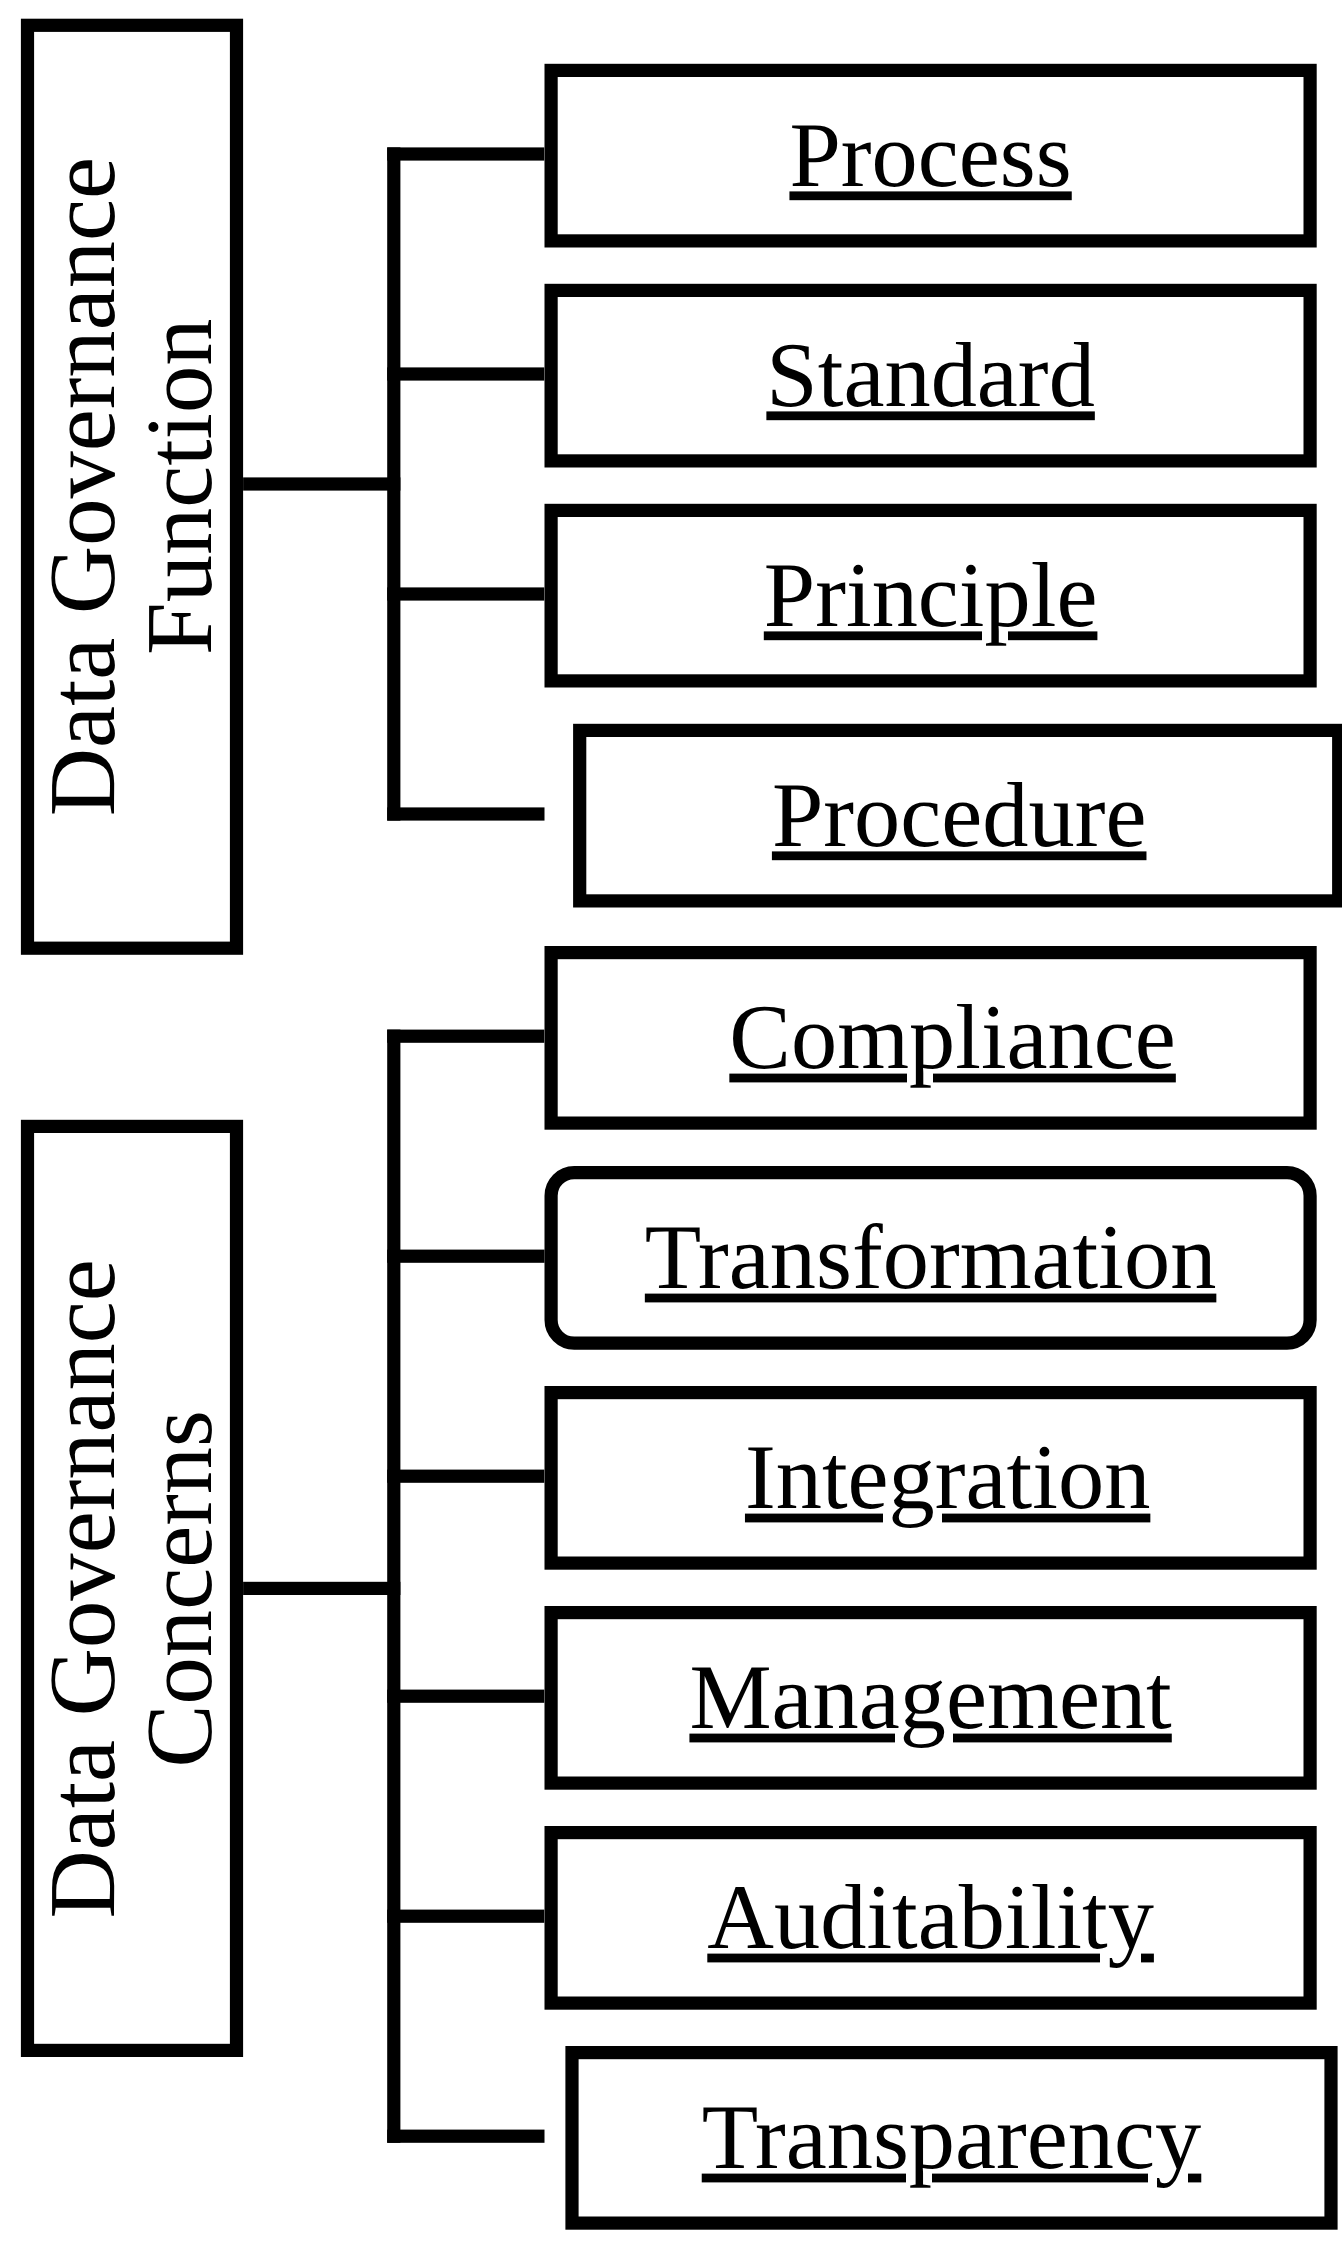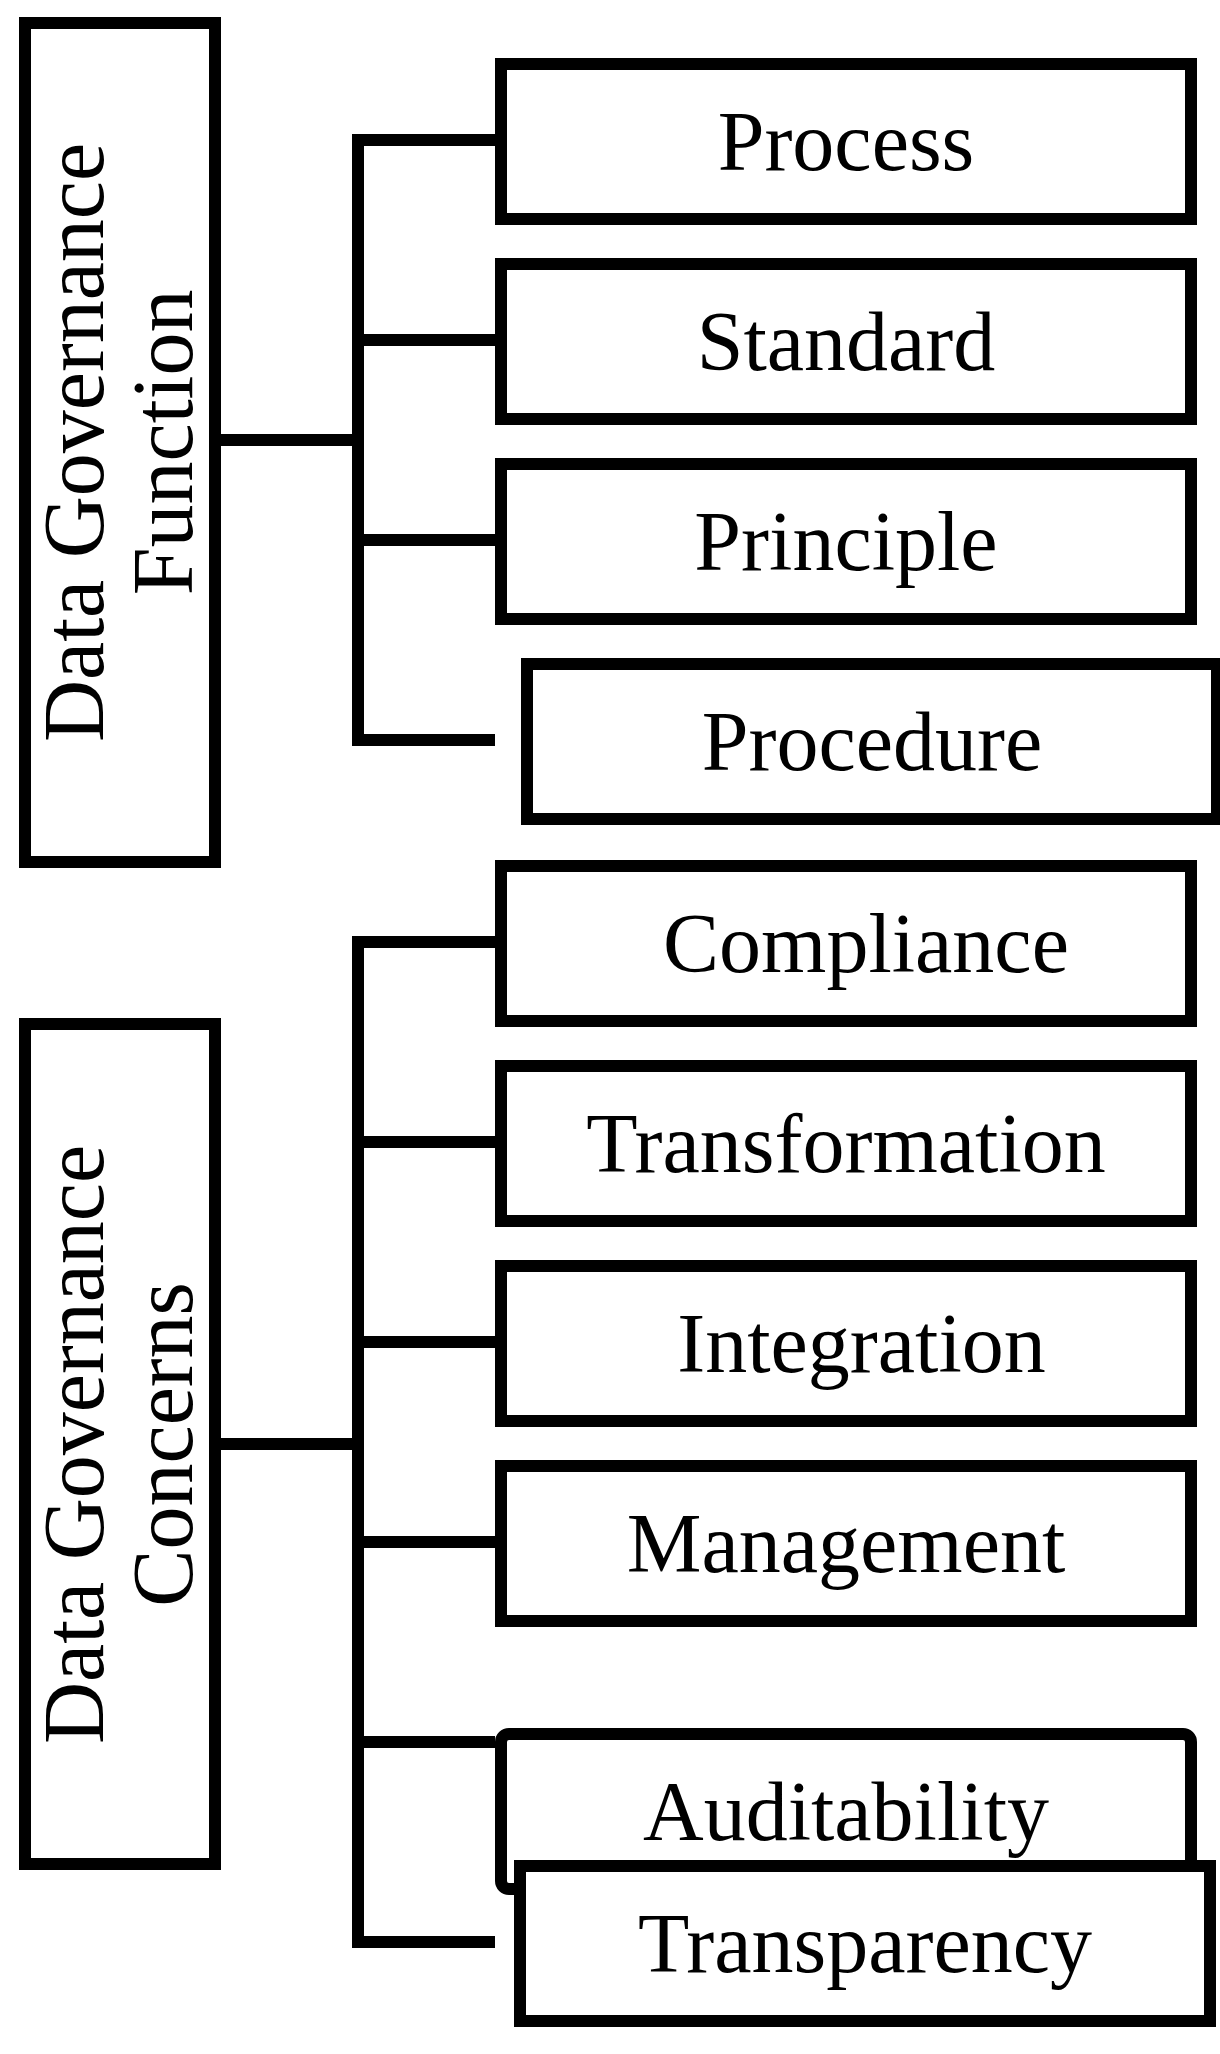--- a/index.html
+++ b/index.html
@@ -15,21 +15,21 @@
   .box {
     position: absolute;
     box-sizing: border-box;
     border: 12px solid #000000;
     background: #ffffff;
     display: flex;
     align-items: center;
     justify-content: center;
   }
   .parent { left: 19px; width: 202px; }
-  .child  { left: 495px; width: 702px; height: 167px; }
+  .child  { left: 495px; width: 702px; height: 167px; text-decoration: underline; }
   .clabel {
     font-size: 84px;
     line-height: 1;
     white-space: nowrap;
   }
   .vlabel {
     transform: rotate(-90deg);
     text-align: center;
     font-size: 86px;
     line-height: 1.04;
@@ -84,29 +84,29 @@
   <div class="line" style="left:352px; top:936px; width:143px; height:12px;"></div>
   <div class="line" style="left:352px; top:1136px; width:143px; height:12px;"></div>
   <div class="line" style="left:352px; top:1336px; width:143px; height:12px;"></div>
   <div class="line" style="left:352px; top:1536px; width:143px; height:12px;"></div>
   <div class="line" style="left:352px; top:1736px; width:143px; height:12px;"></div>
   <div class="line" style="left:352px; top:1936px; width:143px; height:12px;"></div>
 
   <div class="box child" style="top:860px;padding-left:40px;">
     <span class="clabel">Compliance</span>
   </div>
-  <div class="box child" style="top:1060px;">
+  <div class="box child" style="top:1060px;border-radius:27px;">
     <span class="clabel">Transformation</span>
   </div>
   <div class="box child" style="top:1260px;padding-left:31px;">
     <span class="clabel">Integration</span>
   </div>
   <div class="box child" style="top:1460px;">
     <span class="clabel">Management</span>
   </div>
-  <div class="box child" style="top:1728px;border-radius:14px;">
+  <div class="box child" style="top:1660px;">
     <span class="clabel">Auditability</span>
   </div>
   <div class="box child" style="top:1860px;margin-left:19px;">
     <span class="clabel">Transparency</span>
   </div>
 
 </div>
 
 </body></html>

